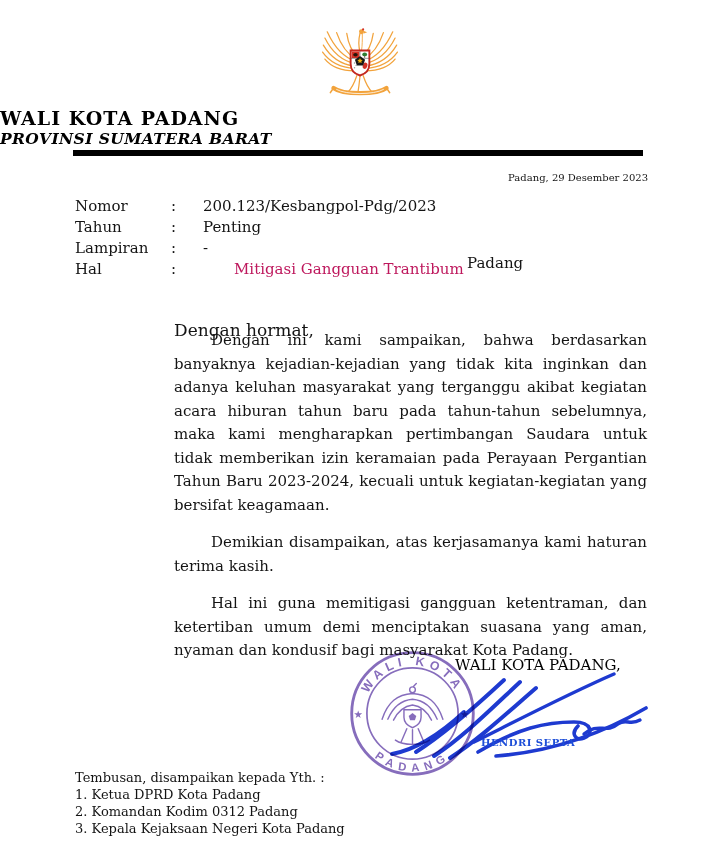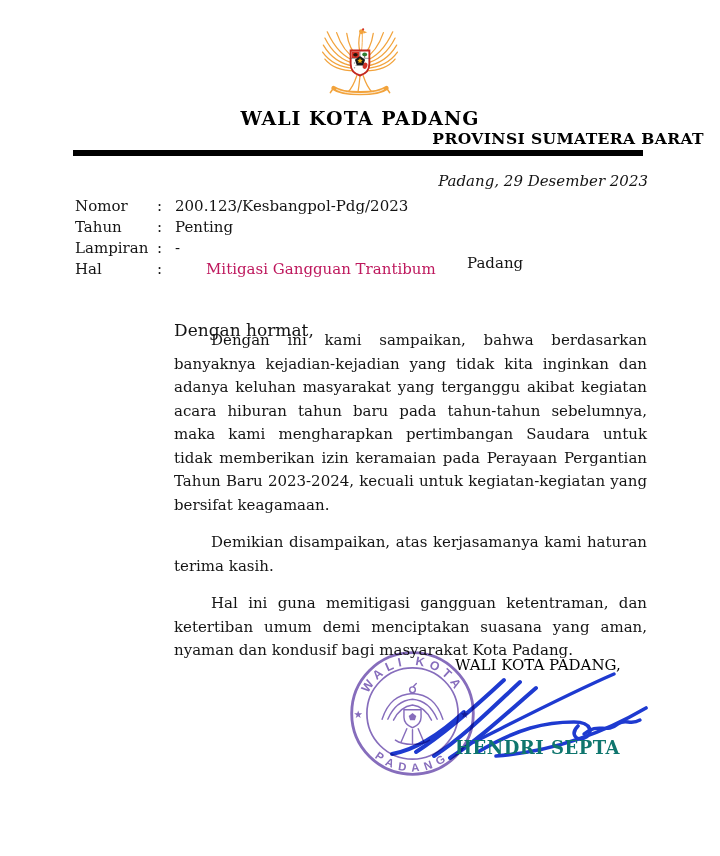--- a/index.html
+++ b/index.html
@@ -2,40 +2,40 @@
 <html><head>
 <meta charset="utf-8">
 <style>
   html,body{margin:0;padding:0;background:#ffffff;}
   .page{
     position:relative;width:720px;height:856px;background:#ffffff;
     font-family:"DejaVu Serif","Liberation Serif",serif;color:#141414;
     overflow:hidden;
   }
   .emblem{position:absolute;left:321px;top:22px;width:78px;height:82px;}
-  .lh-title{position:absolute;left:0;top:107px;width:720px;text-align:center;
+  .lh-title{position:absolute;left:0;top:107px;width:720px;
     font-weight:bold;font-size:19px;letter-spacing:1px;color:#000;}
-  .lh-subtitle{position:absolute;left:0;top:129px;width:704px;text-align:right;
-    font-weight:bold;font-size:15.5px;letter-spacing:.4px;color:#000;}
+  .lh-subtitle{position:absolute;left:0;top:129px;width:704px;text-align:left;
+    font-weight:bold;font-size:15.5px;letter-spacing:.4px;color:#000;font-style:italic;}
   .rule{position:absolute;left:73px;top:150px;width:570px;height:6px;background:#000;}
-  .date-line{position:absolute;top:172px;right:72px;font-size:15px;font-style:italic;}
+  .date-line{position:absolute;top:172px;right:72px;font-size:10px;}
   .meta{position:absolute;left:75px;top:196px;font-size:15px;line-height:21px;
-    display:grid;grid-template-columns:82px 18px auto;column-gap:0;}
+    display:grid;grid-template-columns:82px 18px auto;column-gap:14px;}
   .meta .v-bold{font-weight:normal;color:#be185d;margin-left:31px;}
   .recipient{position:absolute;left:429px;top:252px;font-size:15px;line-height:22px;}
   .recipient .r1{font-weight:bold;color:#000;}
   .recipient .r2{padding-left:6px;}
   .recipient .r3{padding-left:38px;}
   .salutation{position:absolute;left:174px;top:320px;font-size:17px;}
   .body-block{position:absolute;left:174px;top:329px;width:473px;font-size:15px;
     line-height:23.5px;text-align:justify;}
   .body-block p{margin:0 0 14px 0;text-indent:37px;}
   .sig-title{position:absolute;left:455px;top:656px;font-size:15px;font-weight:normal;color:#000;}
-  .sig-name{position:absolute;left:455px;top:737px;font-size:18px;font-weight:bold;
-    letter-spacing:.5px;color:#0f766e;}
+  .sig-name{position:absolute;left:481px;top:737px;font-size:10px;font-weight:bold;
+    letter-spacing:.5px;color:#1d4ed8;}
   .stamp{position:absolute;left:346px;top:647px;width:133px;height:133px;
     mix-blend-mode:multiply;opacity:.92;}
   .signature{position:absolute;left:378px;top:664px;width:272px;height:100px;
     mix-blend-mode:multiply;}
   .cc{position:absolute;left:75px;top:769px;font-size:13px;line-height:17px;}
 </style>
 </head>
 <body>
 
 <div class="page">
@@ -156,14 +156,20 @@
       <path d="M72,94 C100,76 128,50 158,24"></path>
       <path d="M96,78 C140,56 190,30 236,10" stroke-width="3.4"></path>
       <path d="M100,88 C140,64 168,58 196,58 C214,58 216,70 206,74 C198,77 192,70 200,62" stroke-width="3.6"></path>
       <path d="M206,70 C220,58 228,70 240,60 C248,54 252,62 262,56" stroke-width="3.4"></path>
       <path d="M118,92 C170,88 220,72 268,44" stroke-width="3.6"></path>
     </g>
   </svg>
 
   <div class="sig-name">HENDRI SEPTA</div>
 
+  <div class="cc">
+    <div>Tembusan, disampaikan kepada Yth. :</div>
+    <div>1. Ketua DPRD Kota Padang</div>
+    <div>2. Komandan Kodim 0312 Padang</div>
+    <div>3. Kepala Kejaksaan Negeri Kota Padang</div>
+  </div>
 
 </div>
 
 </body></html>

